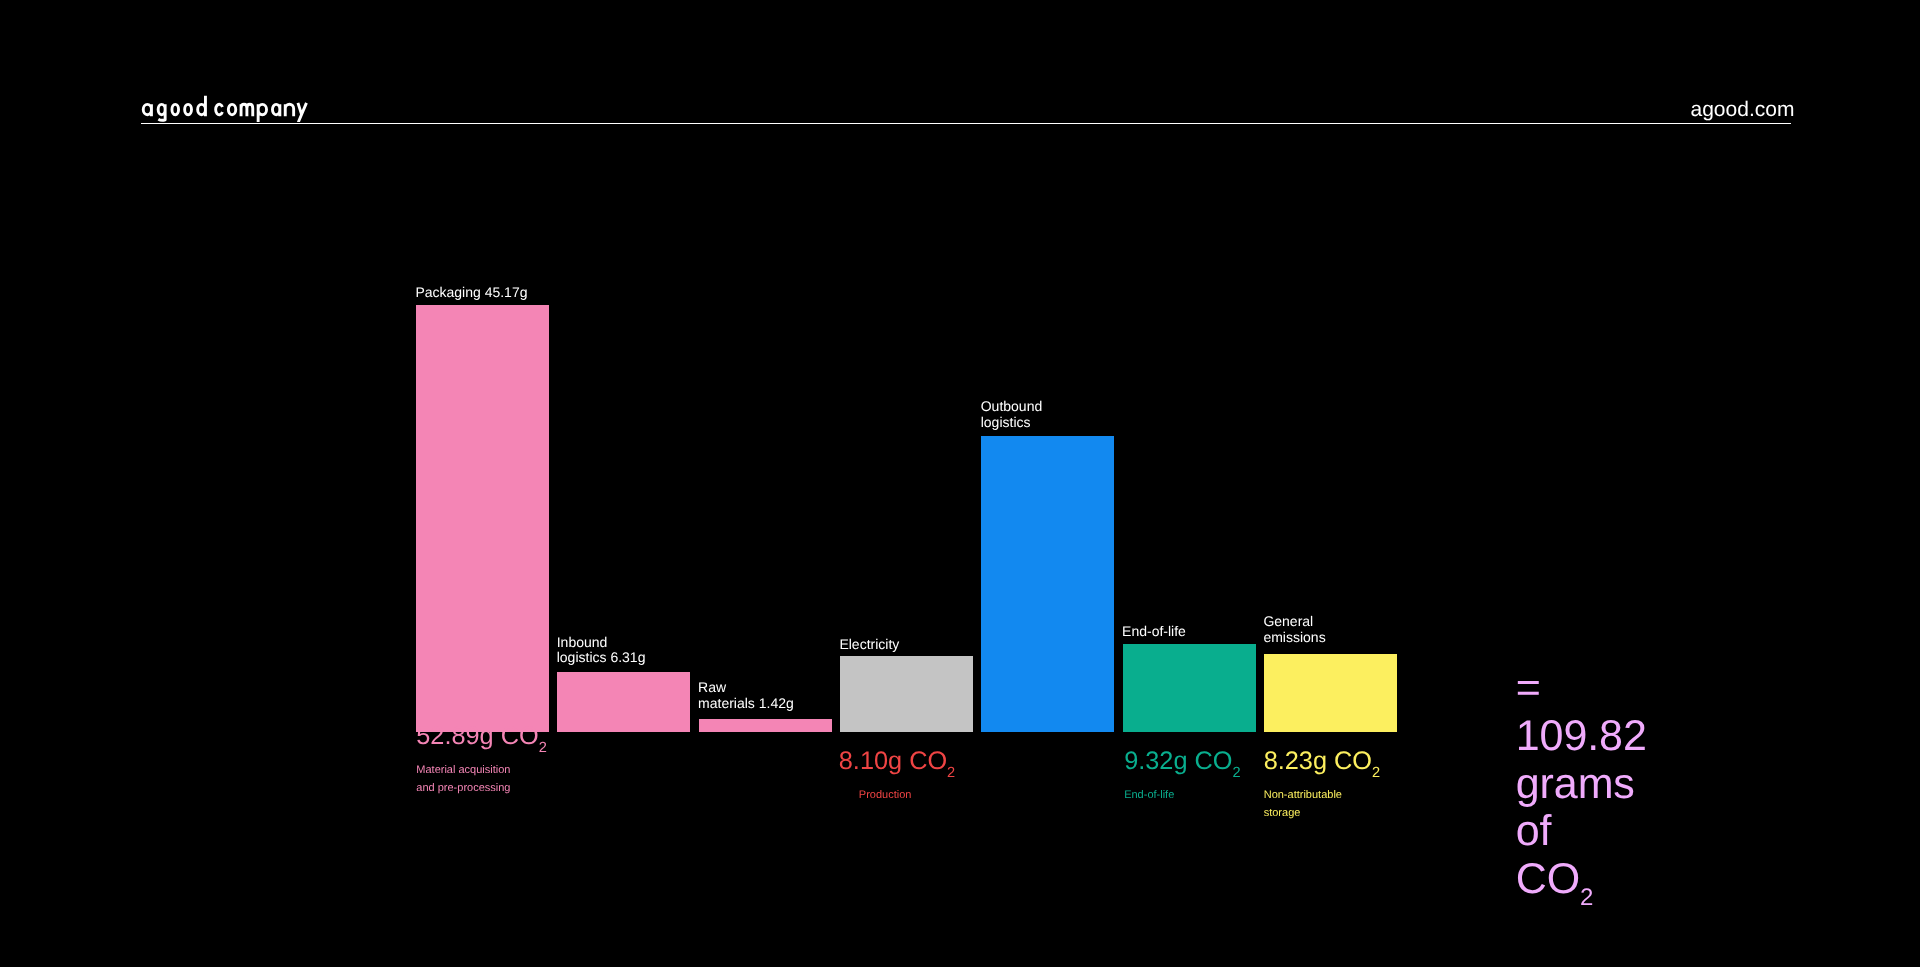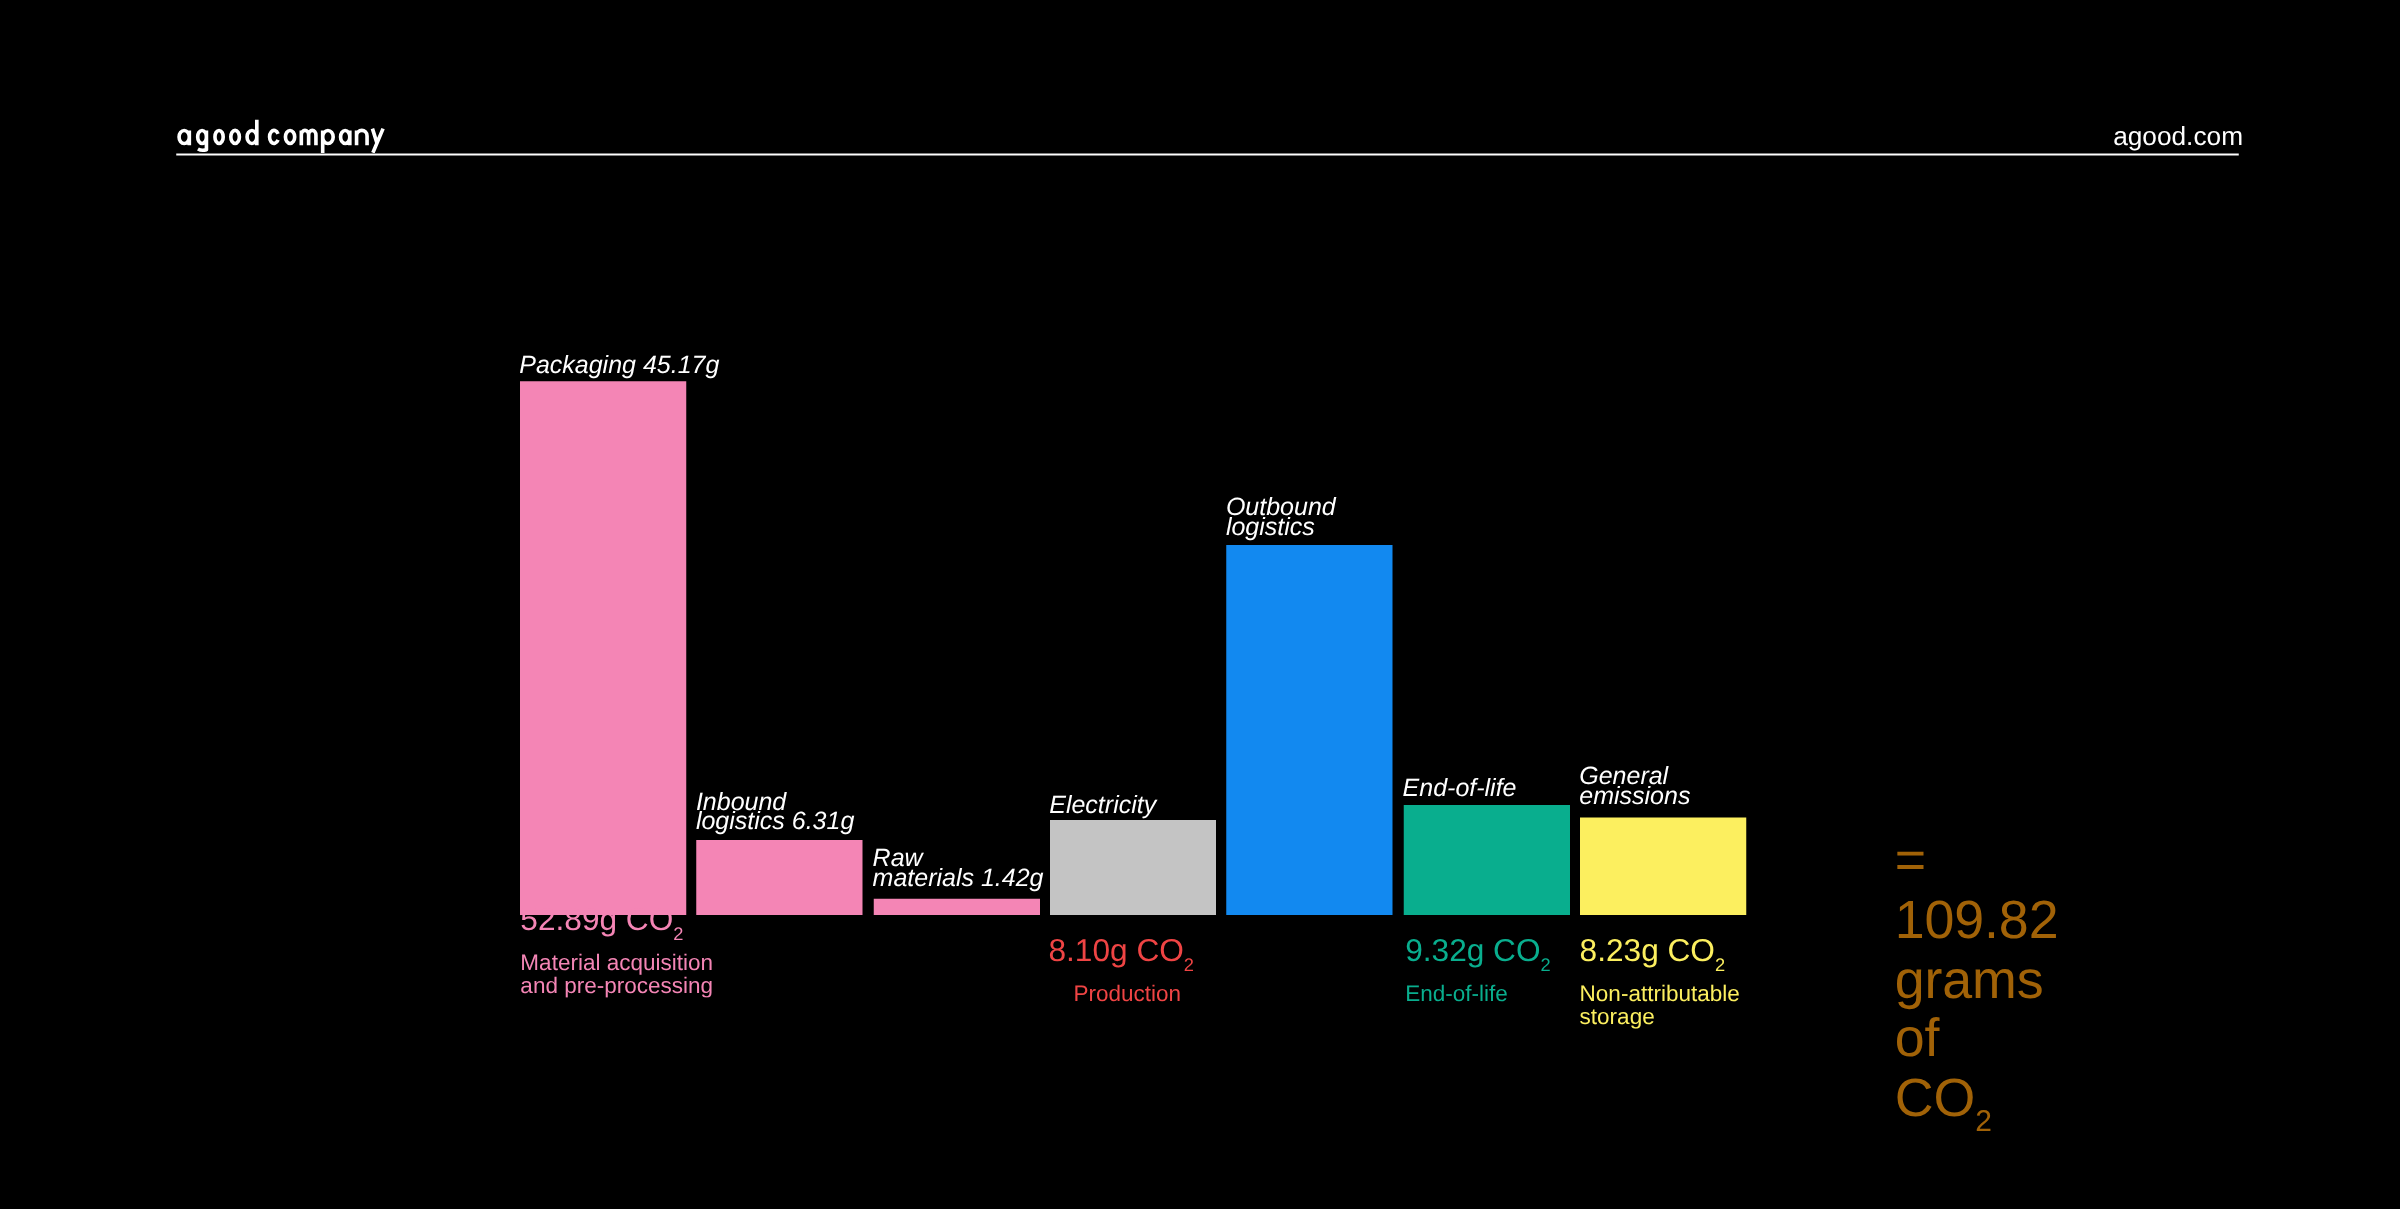--- a/index.html
+++ b/index.html
@@ -21,31 +21,31 @@
   .site{position:absolute;left:1690.5px;top:97.5px;font-size:21px;font-weight:400;
         white-space:nowrap;line-height:24px;}
 
   
   .title{position:absolute;left:140.2px;top:284px;font-size:43.5px;font-weight:400;
          line-height:53px;letter-spacing:-.15px;white-space:pre-line;}
 
   
   .chart{position:absolute;left:0;top:0;width:1920px;height:967px;}
   .bar{position:absolute;}
-  .bar-label{position:absolute;font-size:20px;line-height:15.5px;color:#ffffff;
-             white-space:pre-line;font-style:italic;}
+  .bar-label{position:absolute;font-size:14px;line-height:15.5px;color:#ffffff;
+             white-space:pre-line;}
   .grp{position:absolute;}
   .grp-val{font-size:25.3px;line-height:25.3px;white-space:nowrap;}
   .grp-val sub{font-size:14.6px;line-height:0;vertical-align:baseline;
                position:relative;top:7.5px;}
-  .grp-name{font-size:18px;line-height:18.5px;white-space:pre-line;}
+  .grp-name{font-size:11px;line-height:18.5px;white-space:pre-line;}
 
   
   .total{position:absolute;left:1515.8px;top:665px;font-size:43px;line-height:47.8px;
-         font-weight:400;color:#a16207;letter-spacing:-.1px;}
+         font-weight:400;color:#f0abfc;letter-spacing:-.1px;}
   .total sub{font-size:24px;line-height:0;vertical-align:baseline;
              position:relative;top:12px;}
 </style>
 </head>
 <body>
 
 <div class="slide">
 
   <div class="hdr">
     <div class="brand">

